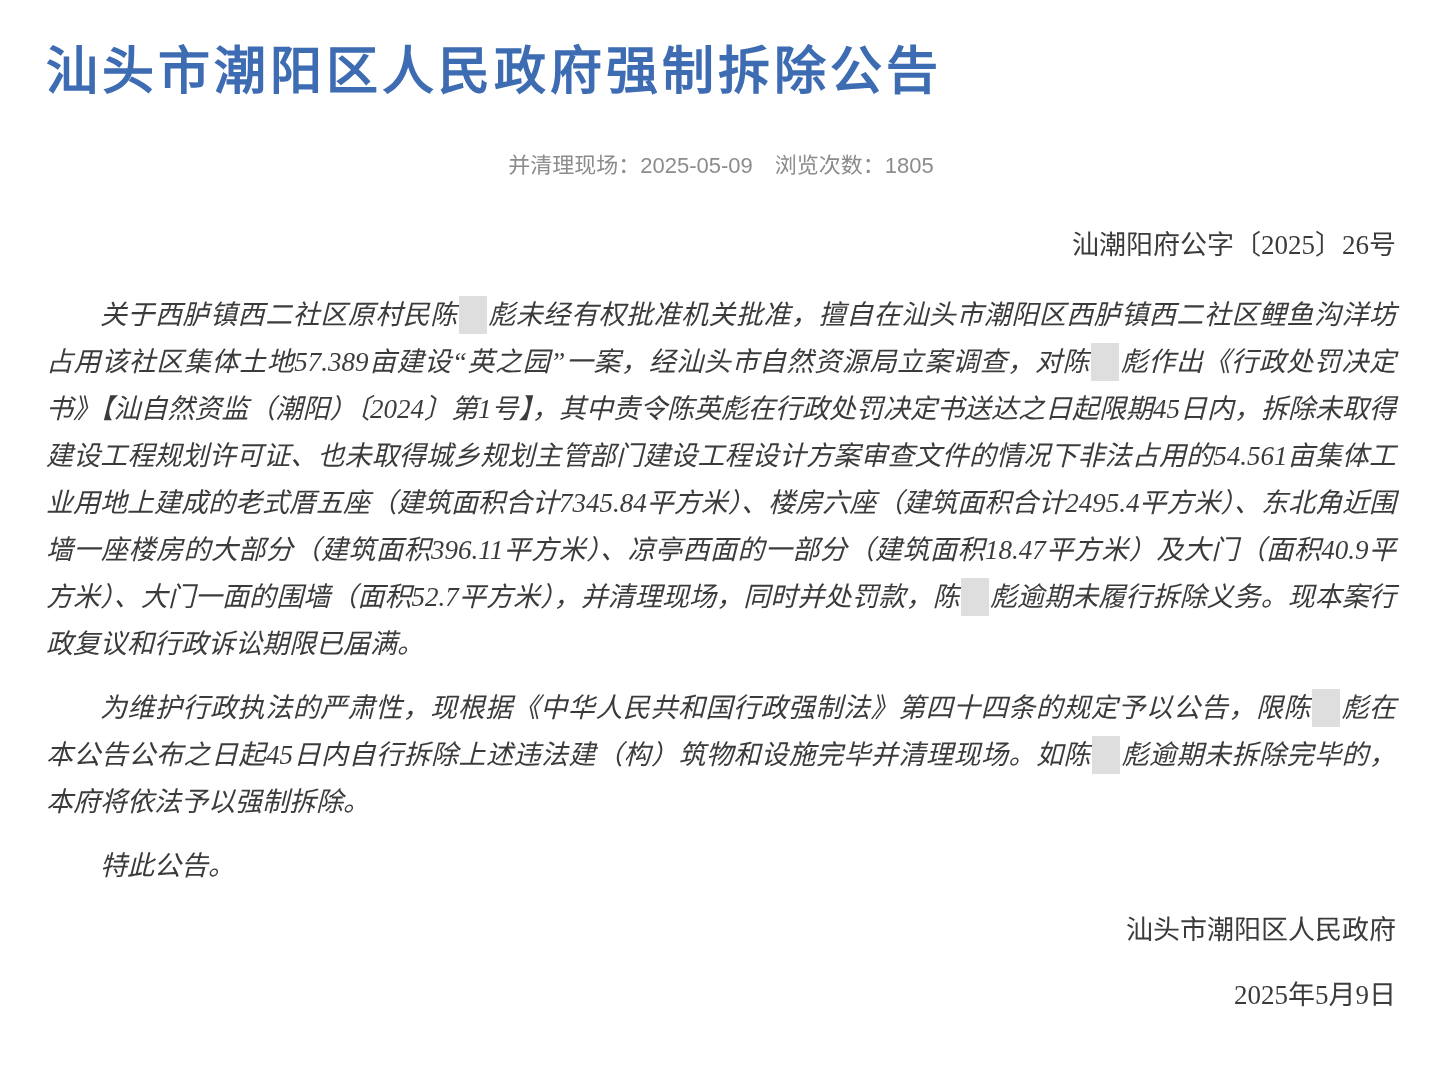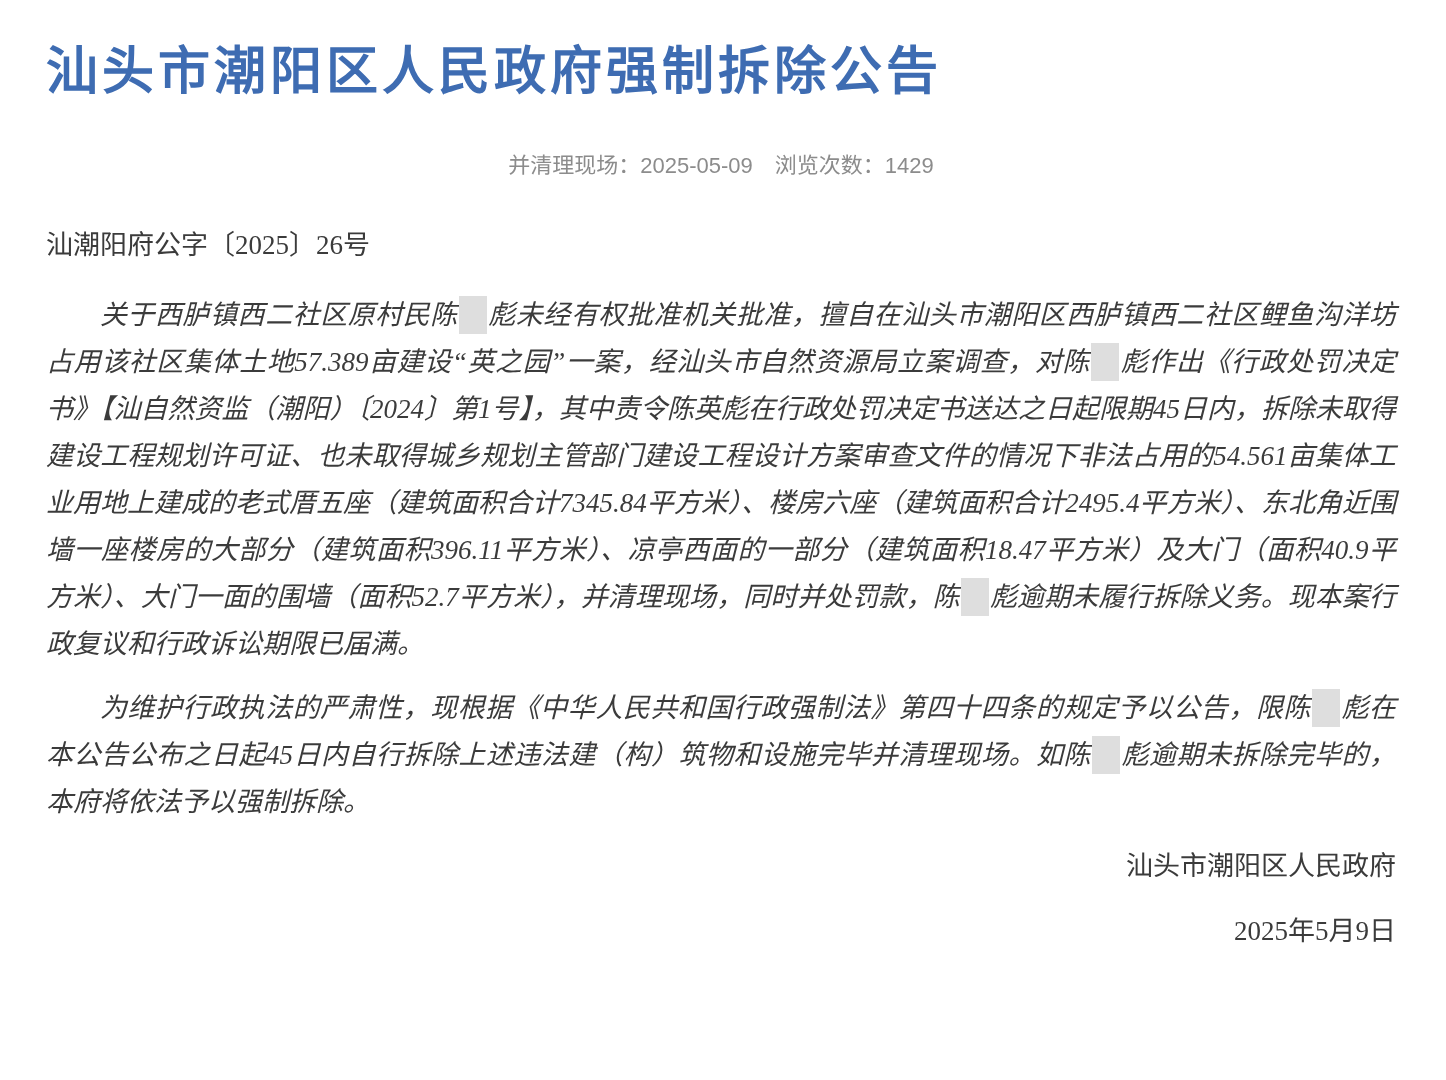--- a/index.html
+++ b/index.html
@@ -34,20 +34,21 @@
     margin-top: 54px;
     text-align: center;
     font-family: "Liberation Sans", "DejaVu Sans", sans-serif;
     font-size: 22px;
     line-height: 24px;
     color: var(--meta-gray);
   }
   .meta .views-group { margin-left: 22px; }
   .doc-number {
     margin-top: 52px;
+    text-align: right;
     font-size: 27px;
     line-height: 30px;
   }
   .body-text { margin-top: 32px; }
   .body-text p {
     margin: 0 0 17px 0;
     font-size: 27px;
     line-height: 47px;
     text-align: justify;
     text-indent: 54px;
@@ -70,32 +71,33 @@
   }
   .signature-block .date { margin-top: 18px; }
 </style>
 </head>
 <body>
 
 <div class="page">
 
   <h1 class="title">汕头市潮阳区人民政府强制拆除公告</h1>
 
-  <div class="meta"><span>并清理现场：</span><span>2025-05-09</span><span class="views-group">浏览次数：</span><span>1429</span>
+  <div class="meta"><span>并清理现场：</span><span>2025-05-09</span><span class="views-group">浏览次数：</span><span>1805</span>
   </div>
 
   <div class="doc-number">汕潮阳府公字〔2025〕26号</div>
 
   <div class="body-text">
 
     <p><span>关于西胪镇西二社区原村民陈</span><span class="redact"></span><span>彪未经有权批准机关批准，擅自在汕头市潮阳区西胪镇西二社区鲤鱼沟洋坊占用该社区集体土地57.389亩建设“英之园”一案，经汕头市自然资源局立案调查，对陈</span><span class="redact"></span><span>彪作出《行政处罚决定书》【汕自然资监（潮阳）〔2024〕第1号】，其中责令陈英彪在行政处罚决定书送达之日起限期45日内，拆除未取得建设工程规划许可证、也未取得城乡规划主管部门建设工程设计方案审查文件的情况下非法占用的54.561亩集体工业用地上建成的老式厝五座（建筑面积合计7345.84平方米）、楼房六座（建筑面积合计2495.4平方米）、东北角近围墙一座楼房的大部分（建筑面积396.11平方米）、凉亭西面的一部分（建筑面积18.47平方米）及大门（面积40.9平方米）、大门一面的围墙（面积52.7平方米），并清理现场，同时并处罚款，陈</span><span class="redact"></span><span>彪逾期未履行拆除义务。现本案行政复议和行政诉讼期限已届满。</span></p>
 
     <p><span>为维护行政执法的严肃性，现根据《中华人民共和国行政强制法》第四十四条的规定予以公告，限陈</span><span class="redact"></span><span>彪在本公告公布之日起45日内自行拆除上述违法建（构）筑物和设施完毕并清理现场。如陈</span><span class="redact"></span><span>彪逾期未拆除完毕的，本府将依法予以强制拆除。</span></p>
 
 
+    <p>特此公告。</p>
 
   </div>
 
   <div class="signature-block">
     <div class="issuer">汕头市潮阳区人民政府</div>
     <div class="date">2025年5月9日</div>
   </div>
 
 </div>
 

